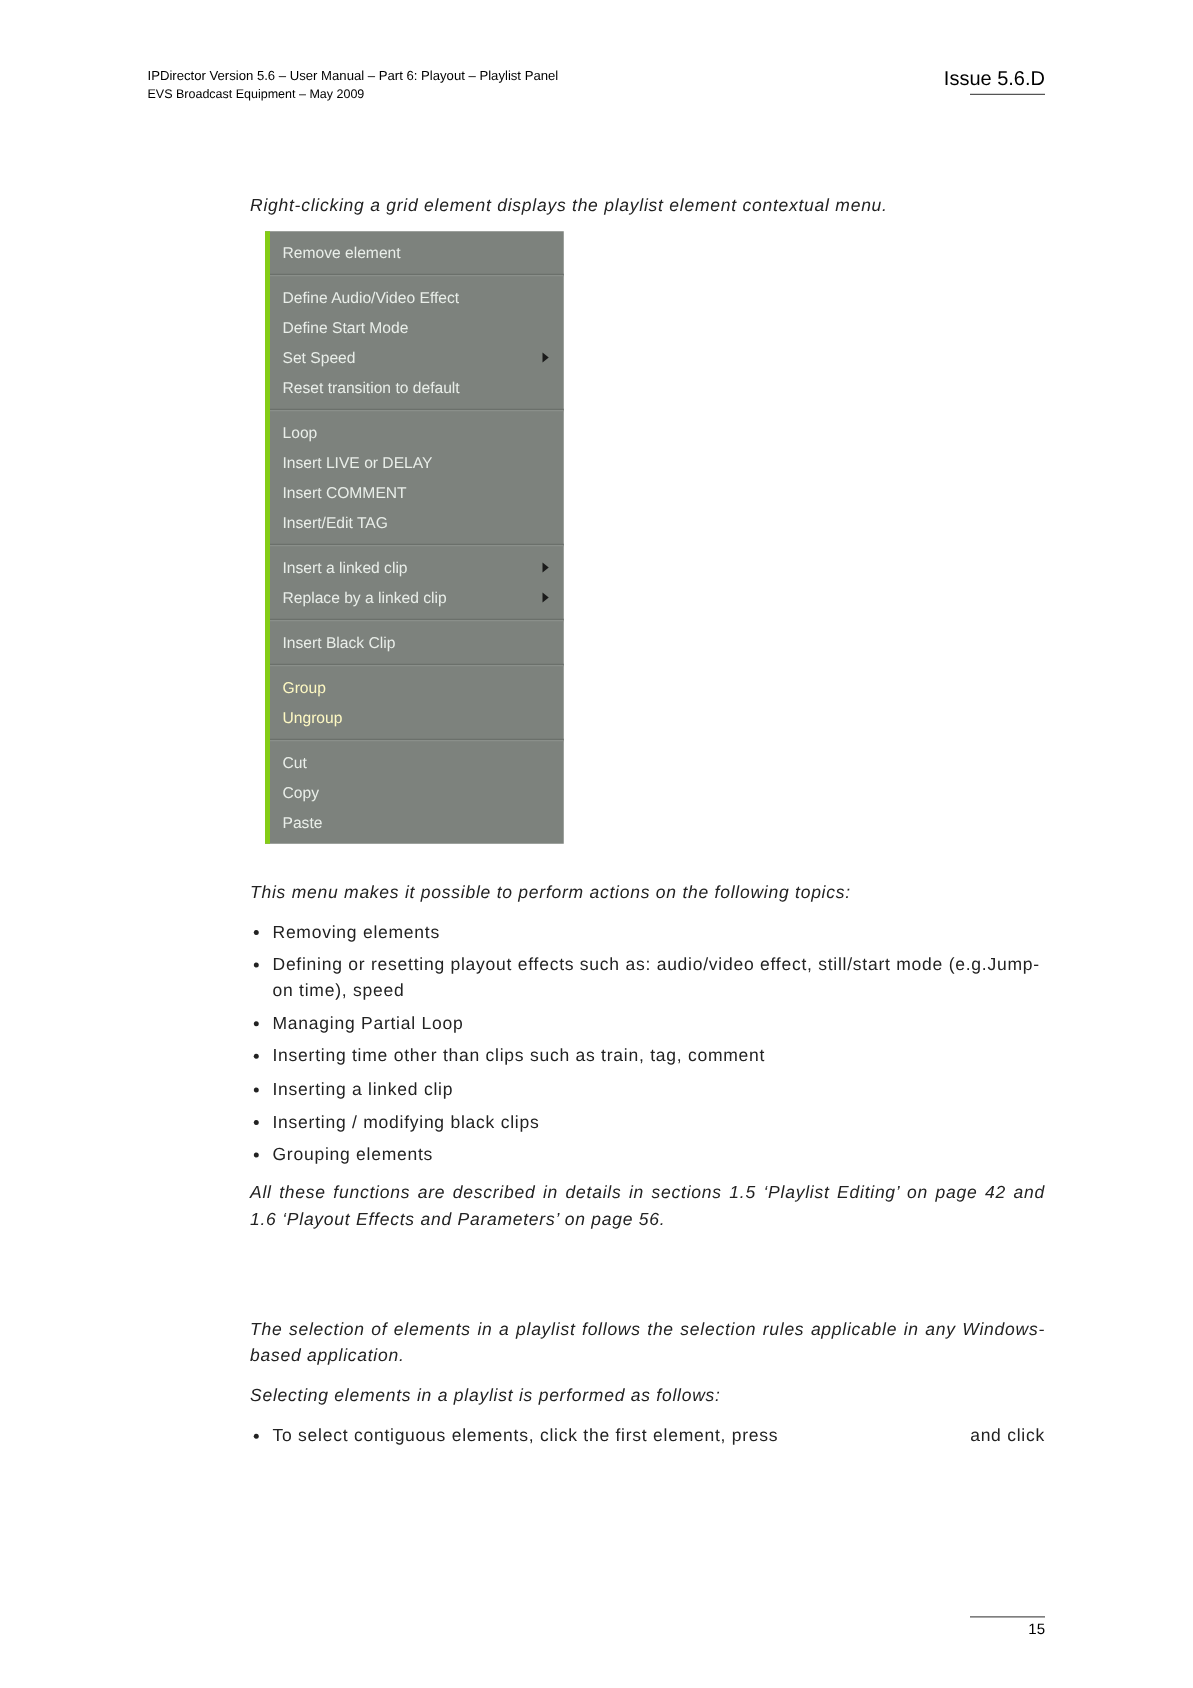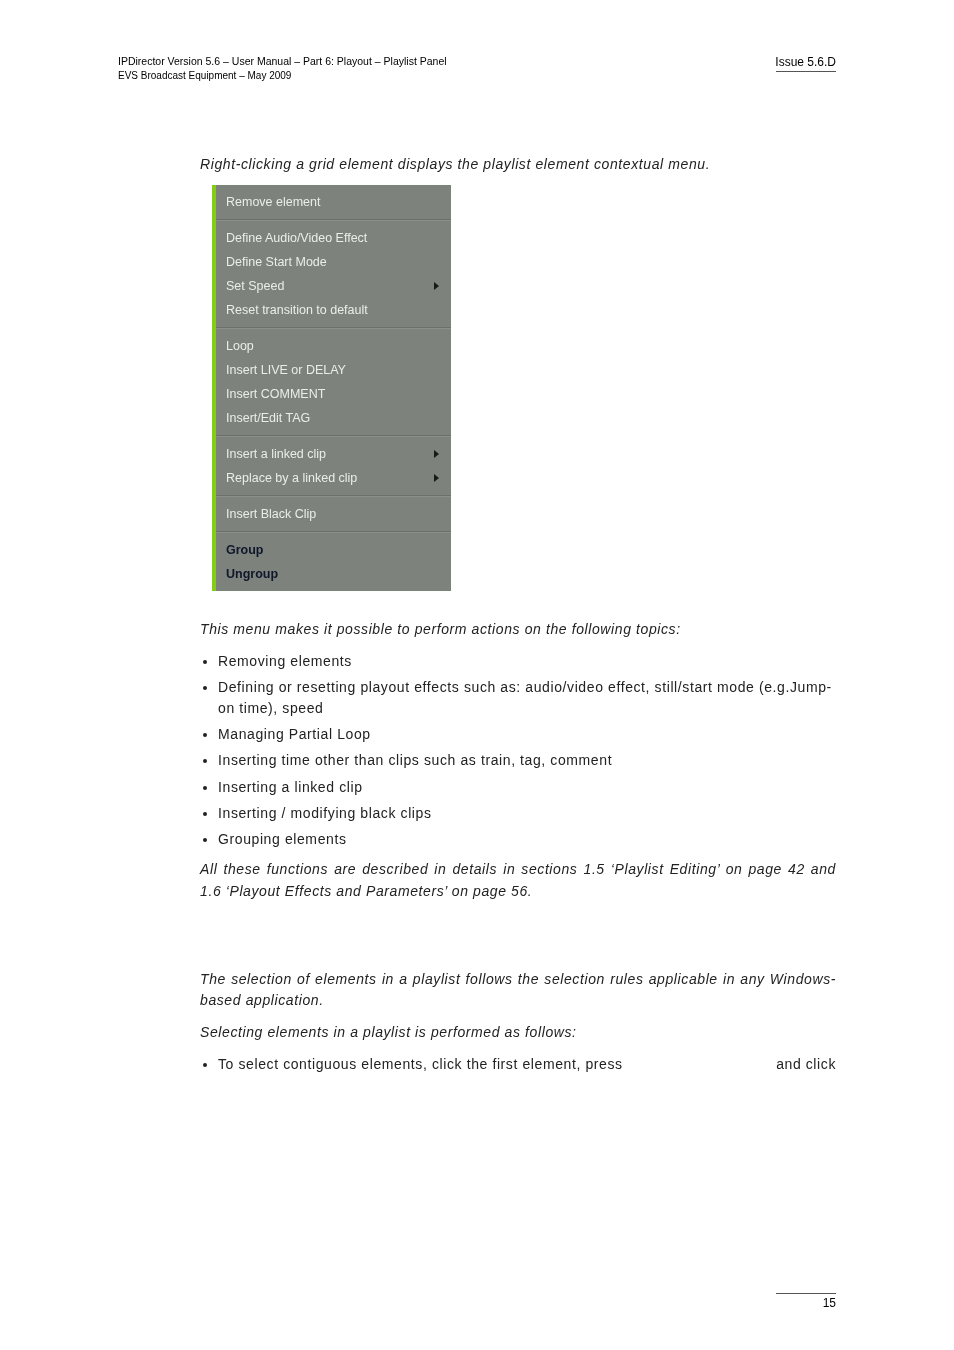--- a/index.html
+++ b/index.html
@@ -23,21 +23,21 @@
     align-items: flex-start;
   }
   .header-left {
     font-size: 10.5px;
     line-height: 1.3;
   }
   .header-left .sub {
     font-size: 10px;
   }
   .header-right {
-    font-size: 12px;
+    font-size: 16px;
     text-align: right;
   }
   .header-rule {
     border: none;
     border-top: 1px solid #555;
     margin: 2px 0 0 0;
     width: 60px;
     margin-left: auto;
   }
   .content {
@@ -82,22 +82,21 @@
   .cm-group:first-child { border-top: none; }
   .cm-group:last-child { border-bottom: none; }
   .cm-item {
     display: flex;
     align-items: center;
     justify-content: space-between;
     padding: 5px 10px;
     cursor: default;
   }
   .cm-item.disabled {
-    color: #0f172a;
-    font-weight: bold;
+    color: #fef9c3;
   }
   .arrow {
     width: 0; height: 0;
     border-top: 4px solid transparent;
     border-bottom: 4px solid transparent;
     border-left: 5px solid #1a1a1a;
     margin-right: 2px;
   }
   .footer {
     position: absolute;
@@ -186,20 +185,31 @@
           </div>
         </div>
         <div class="cm-group">
           <div class="cm-item disabled">
             <span>Group</span>
           </div>
           <div class="cm-item disabled">
             <span>Ungroup</span>
           </div>
         </div>
+        <div class="cm-group">
+          <div class="cm-item">
+            <span>Cut</span>
+          </div>
+          <div class="cm-item">
+            <span>Copy</span>
+          </div>
+          <div class="cm-item">
+            <span>Paste</span>
+          </div>
+        </div>
       </div>
 
     <p class="para">This menu makes it possible to perform actions on the following topics:</p>
 
     <ul class="bullets">
 
     <li>Removing elements</li>
         <li>Defining or resetting playout effects such as: audio/video effect, still/start mode (e.g.Jump-on time), speed</li>
         <li>Managing Partial Loop</li>
         <li>Inserting time other than clips such as train, tag, comment</li>

